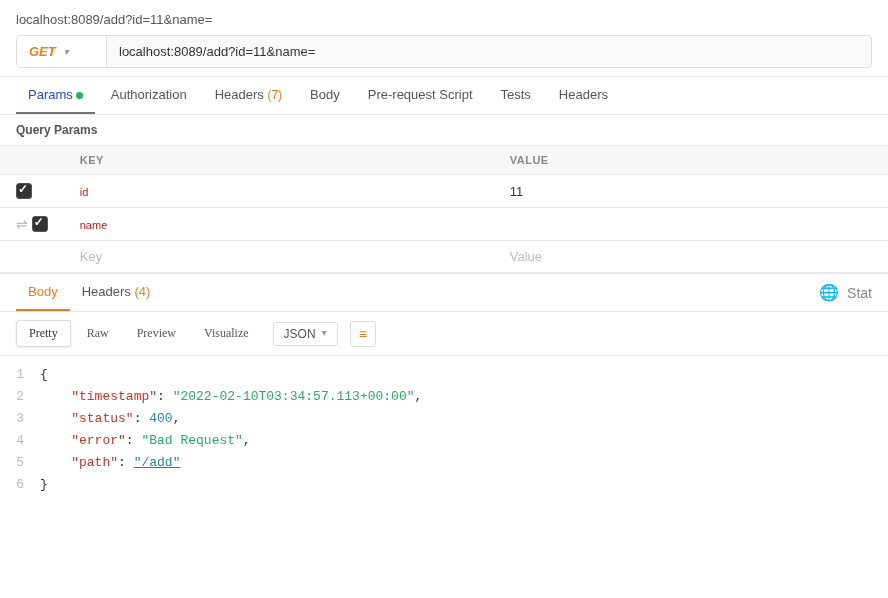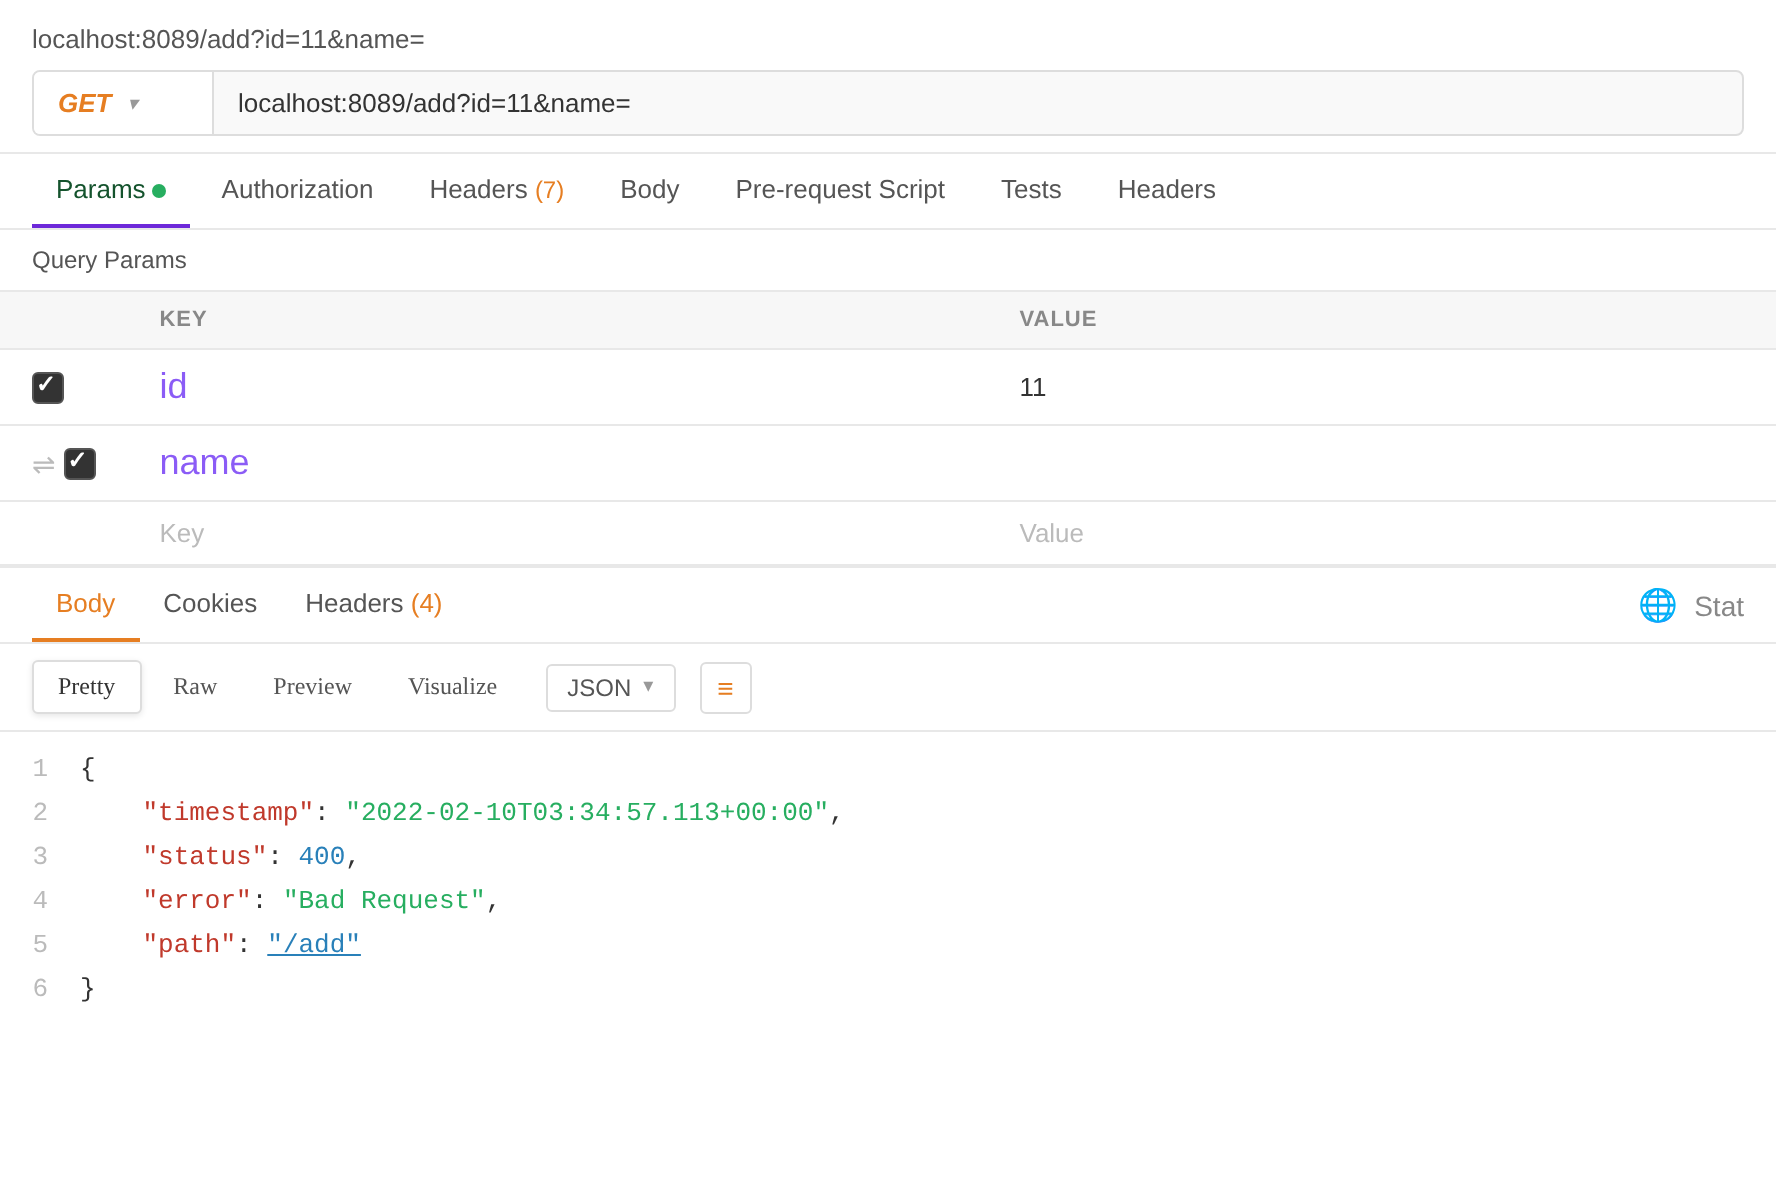--- a/index.html
+++ b/index.html
@@ -71,43 +71,43 @@
     }
     .tab {
       padding: 10px 12px;
       font-size: 13px;
       color: #555;
       cursor: pointer;
       border-bottom: 2px solid transparent;
       white-space: nowrap;
     }
     .tab.active {
-      color: #14532d;
-      border-bottom: 2px solid #6d28d9;
+      color: #1d4ed8;
+      border-bottom: 2px solid #737373;
       font-weight: 500;
     }
     .tab-dot {
       display: inline-block;
       width: 7px;
       height: 7px;
       background: #27ae60;
       border-radius: 50%;
       margin-left: 3px;
       vertical-align: middle;
     }
     .tab-badge {
       color: #e67e22;
       font-size: 12px;
     }
 
     
     .query-params-label {
       padding: 8px 16px;
       font-size: 12px;
-      font-weight: 400;
+      font-weight: 700;
       color: #555;
       border-bottom: 1px solid #e8e8e8;
       background: #fff;
     }
 
     
     .params-table {
       width: 100%;
       border-collapse: collapse;
     }
@@ -156,22 +156,22 @@
     .checkbox::after {
       content: '✓';
       position: absolute;
       top: -2px;
       left: 1px;
       color: #fff;
       font-size: 12px;
       font-weight: bold;
     }
     .key-text {
-      font-size: 18px;
-      color: #8b5cf6;
+      font-size: 11px;
+      color: #b91c1c;
     }
     .value-text {
       font-size: 13px;
       color: #333;
     }
     .placeholder-text {
       color: #bbb;
       font-size: 13px;
     }
 
@@ -379,23 +379,20 @@
     </tr>
   </tbody>
 </table>
 
 <div class="body-section">
   <div class="body-tabs-row">
     <div class="body-tab active">
       <span>Body</span>
     </div>
     <div class="body-tab">
-      <span>Cookies</span>
-    </div>
-    <div class="body-tab">
       <span>Headers </span><span class="body-tab-badge">(4)</span>
     </div>
     <div class="body-tab-right">
       <span class="globe-icon">🌐</span>
       <span class="status-text">Stat</span>
     </div>
   </div>
 
   <div class="response-toolbar">
     <button class="format-btn active">Pretty</button>

